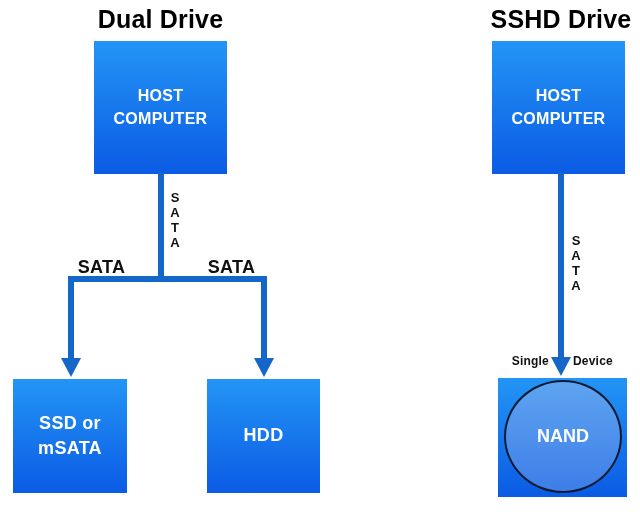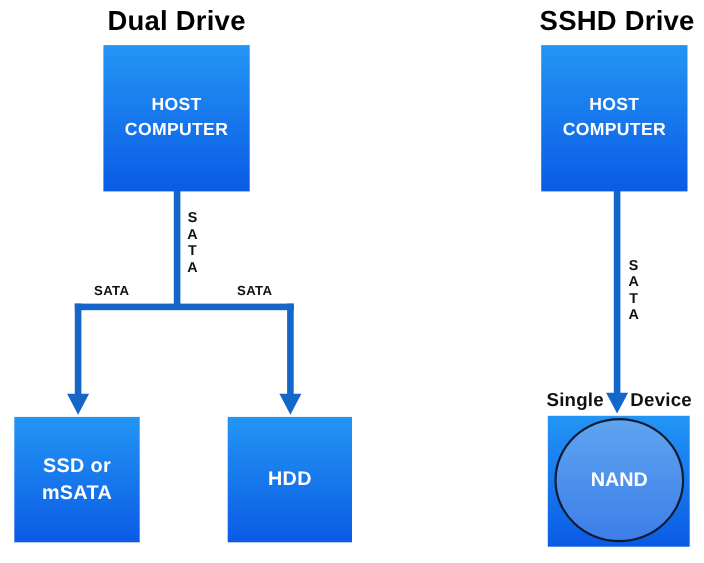--- a/index.html
+++ b/index.html
@@ -53,27 +53,27 @@
     border-top: 19px solid var(--connector);
   }
   .sata-stack {
     width: 18px;
     font-size: 13px;
     line-height: 15px;
     color: var(--label-text);
     text-align: center;
   }
   .sata-label {
-    font-size: 12px;
+    font-size: 18px;
     color: var(--label-text);
     text-align: center;
     letter-spacing: 0.3px;
   }
   .side-label {
-    font-size: 17px;
+    font-size: 12px;
     color: var(--label-text);
     letter-spacing: 0.2px;
   }
   .nand-circle {
     border-radius: 50%;
     border: 2px solid var(--circle-outline);
     background: linear-gradient(180deg, var(--circle-top), var(--circle-bottom));
     color: var(--box-text);
     display: flex;
     flex-direction: row;

